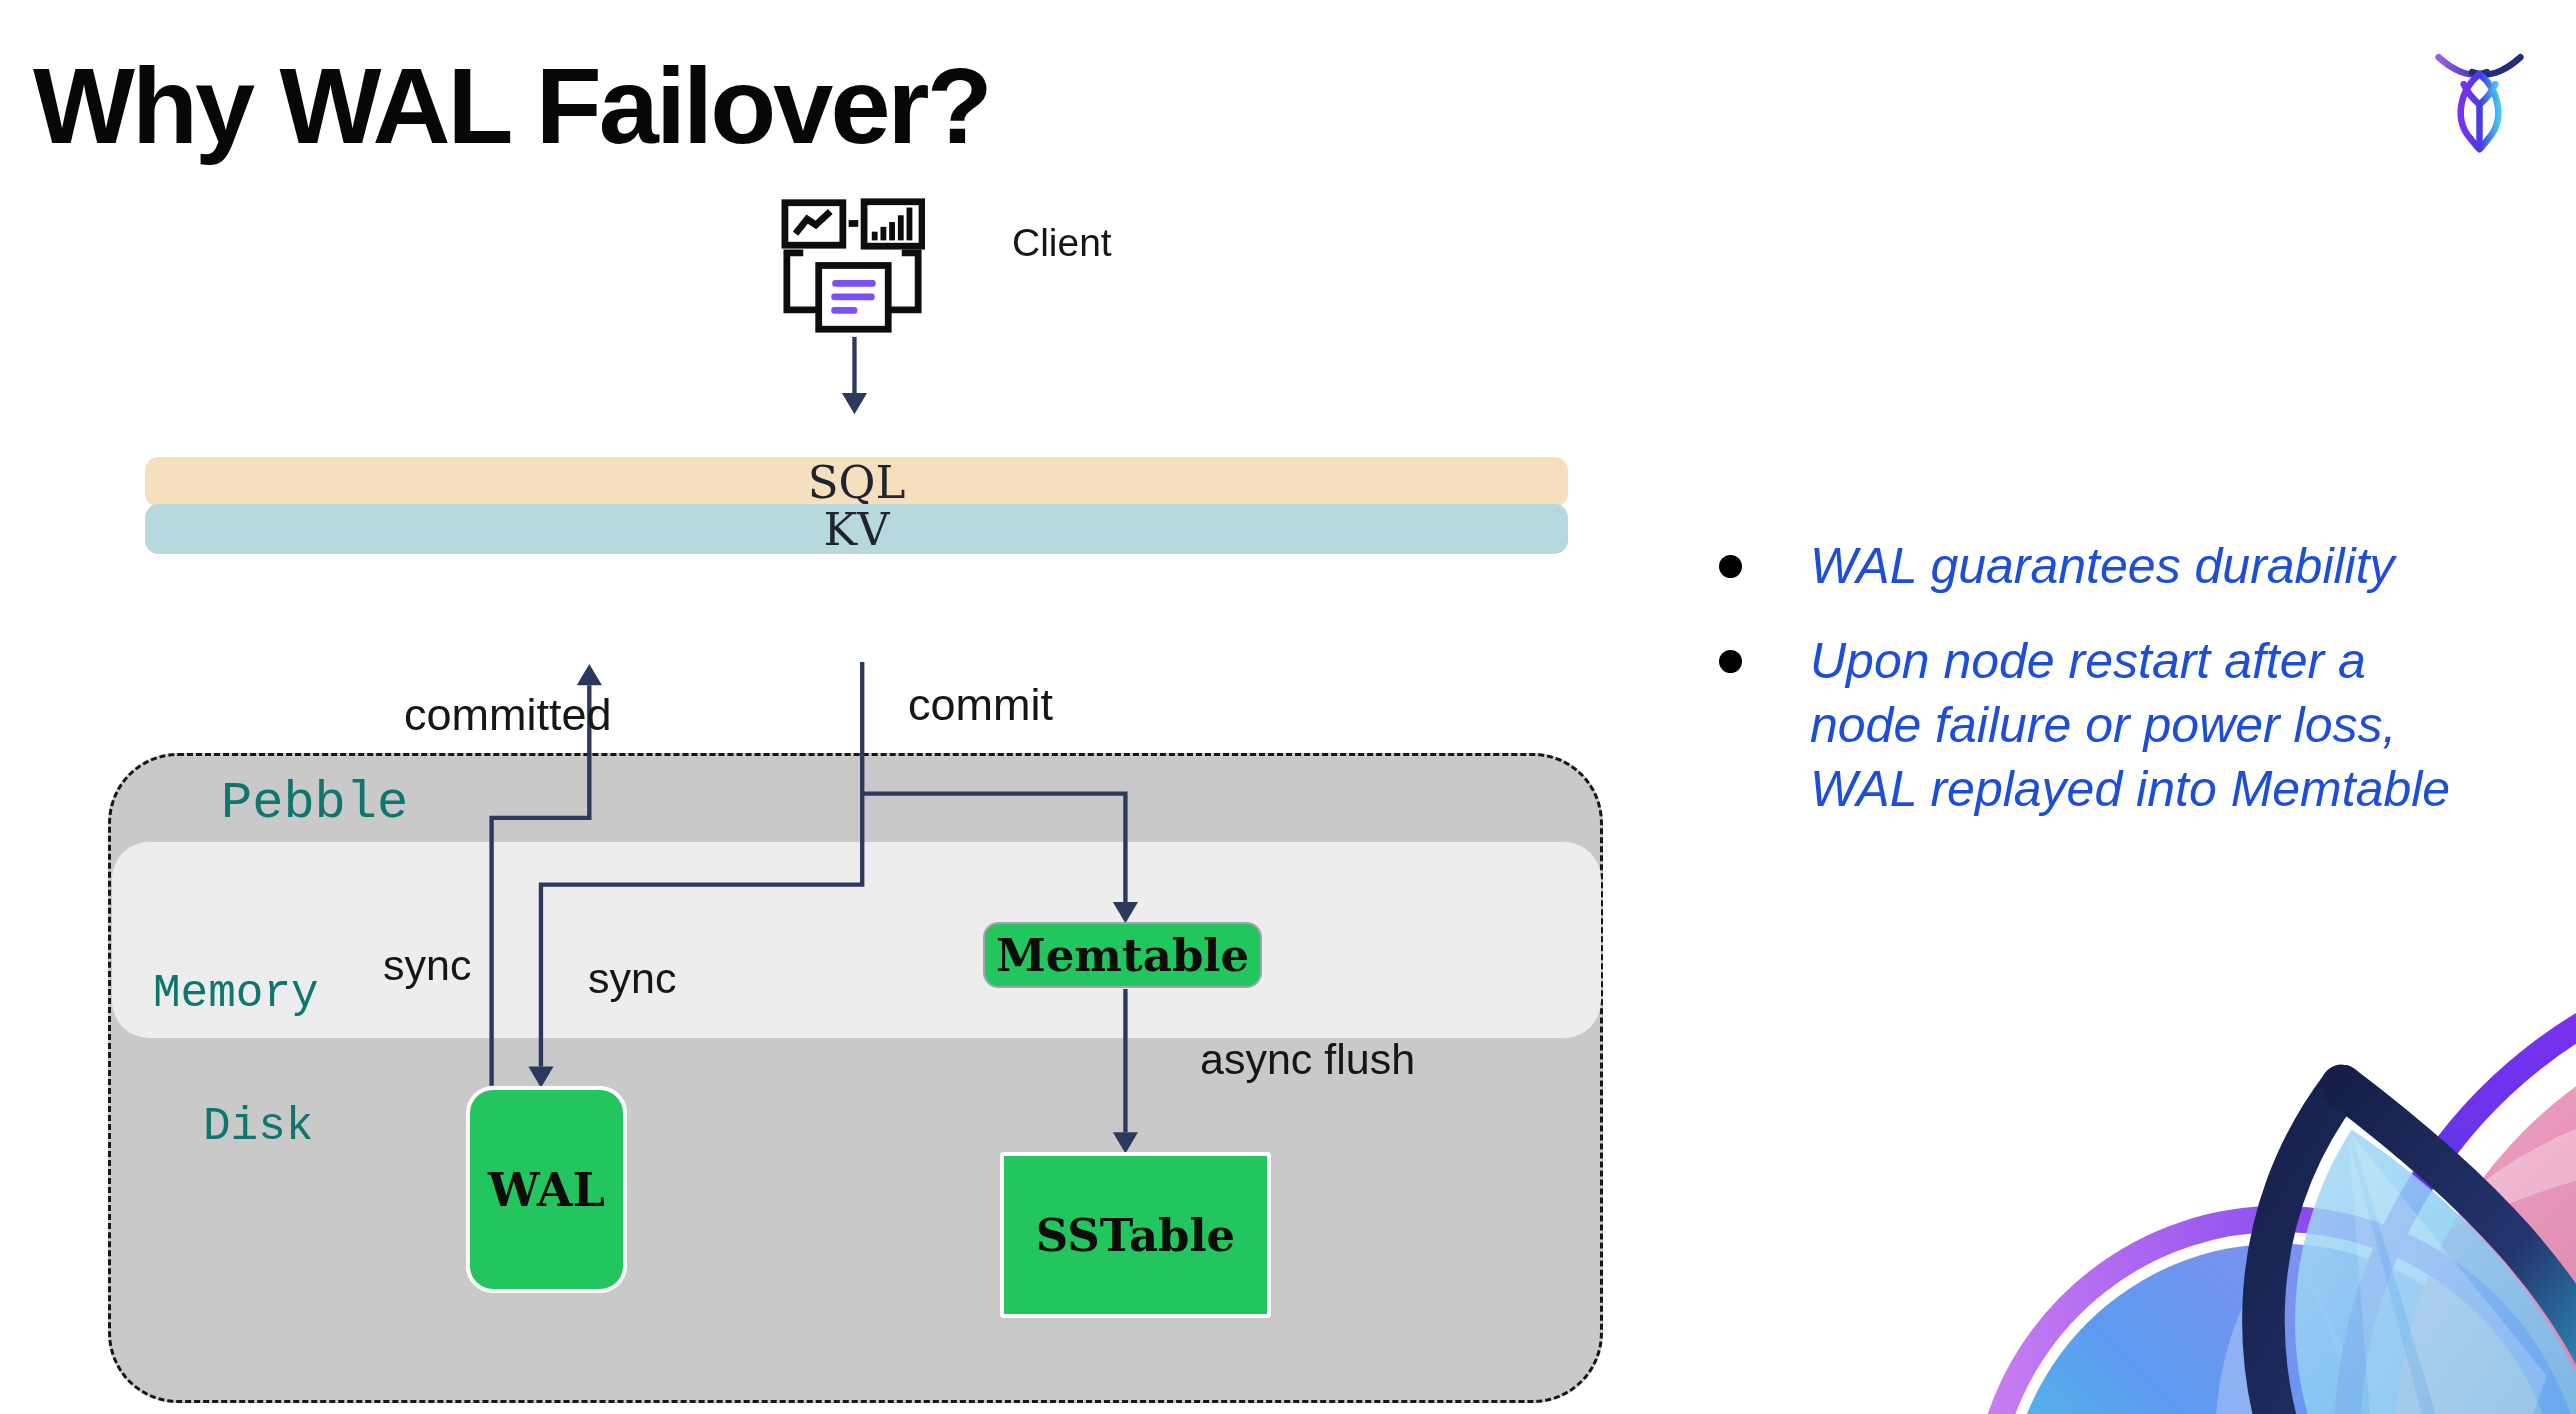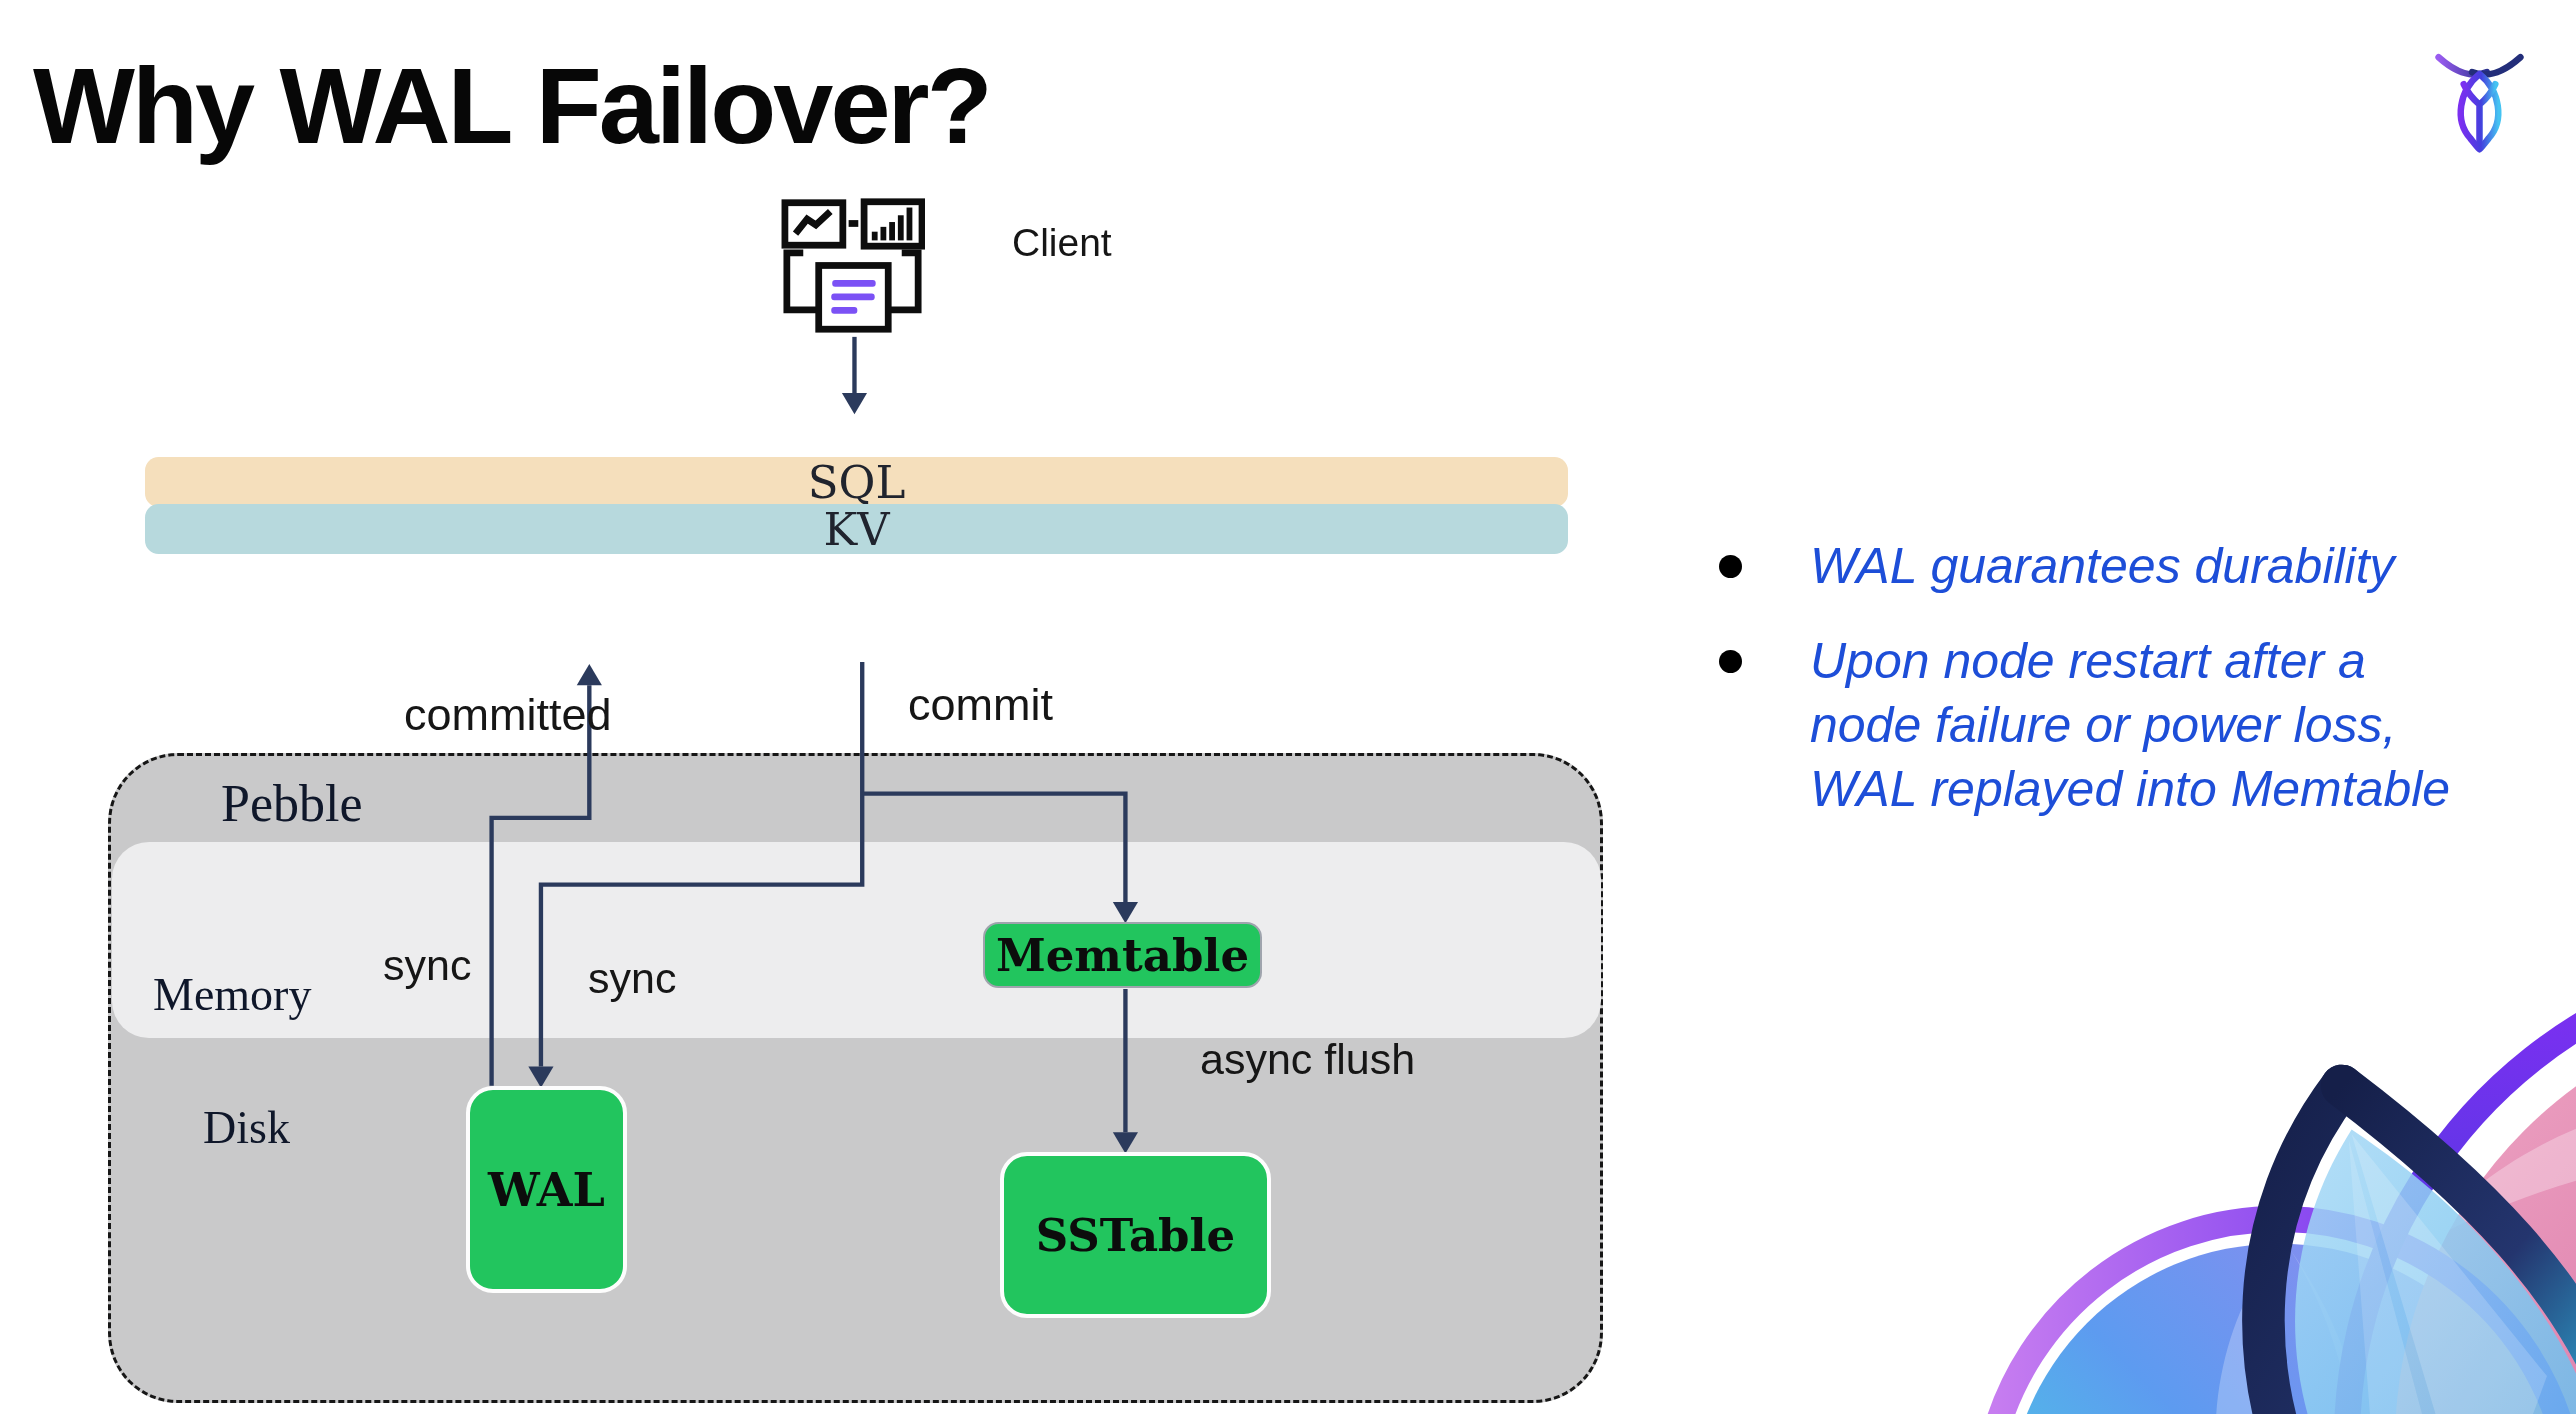--- a/index.html
+++ b/index.html
@@ -15,40 +15,40 @@
        font-family:"DejaVu Serif","Liberation Serif",serif;font-size:45px;color:#20242e;}
   #bar-sql{top:414px;height:50px;background:#f5dfbc;margin-top:43px;}
   #bar-kv{top:504px;height:50px;background:#b7d9dd;}
   #bar-storage{top:578px;height:83px;background:#d5d0e7;}
 
   
   #pebble{left:108px;top:753px;width:1495px;height:650px;background:#c9c9ca;
           border:3.9px dashed #161616;border-radius:70px;box-sizing:border-box;}
   #memory-band{left:112px;top:842px;width:1489px;height:196px;background:#ededee;border-radius:37px;}
 
-  .slabel{font-family:Liberation Serif, serif;color:#0f172a;}
+  .slabel{font-family:Liberation Mono, monospace;color:#0f766e;}
   #pebble-label{left:221px;top:774px;font-size:52px;}
   #memory-label{left:153px;top:968px;font-size:46px;}
   #disk-label{left:203px;top:1101px;font-size:46px;}
 
   
   .elabel{color:#161616;}
   #client-label{left:1012px;top:221px;font-size:39px;}
   #committed-label{left:404px;top:689px;font-size:45px;}
   #commit-label{left:908px;top:679px;font-size:45px;}
   #sync1-label{left:383px;top:941px;font-size:43px;}
   #sync2-label{left:588px;top:954px;font-size:43px;}
   #async-label{left:1200px;top:1035px;font-size:43px;}
 
   
   .node{background:#22c55e;display:flex;align-items:center;justify-content:center;
         font-family:"DejaVu Serif","Liberation Serif",serif;font-weight:bold;color:#0c0c0c;box-sizing:border-box;}
   #wal-node{left:466px;top:1086px;width:161px;height:207px;border:4.8px solid #fdfdfd;border-radius:27px;font-size:46px;}
   #memtable-node{left:983px;top:922px;width:279px;height:66px;border:2.9px solid #9fa4ad;border-radius:15.5px;font-size:45px;}
-  #sstable-node{left:1000px;top:1152px;width:271px;height:166px;border:4.8px solid #fdfdfd;border-radius:27px;font-size:45px;}
+  #sstable-node{left:1000px;top:1152px;width:271px;height:166px;border:4.8px solid #fdfdfd;border-radius:4px;font-size:45px;}
 
   
   #bullets{left:1719px;top:534px;width:852px;font-size:50px;color:#1d4ed8;font-style:italic;}
   .bullet-row{display:flex;margin-bottom:31px;}
   .dot{width:23px;height:23px;border-radius:50%;background:#000;margin:21px 68px 0 0;flex:none;}
   .blines{line-height:64px;}
 
   
   #arrows{left:0;top:0;width:2576px;height:1415px;pointer-events:none;}
   #client-icon{left:780px;top:195px;}

